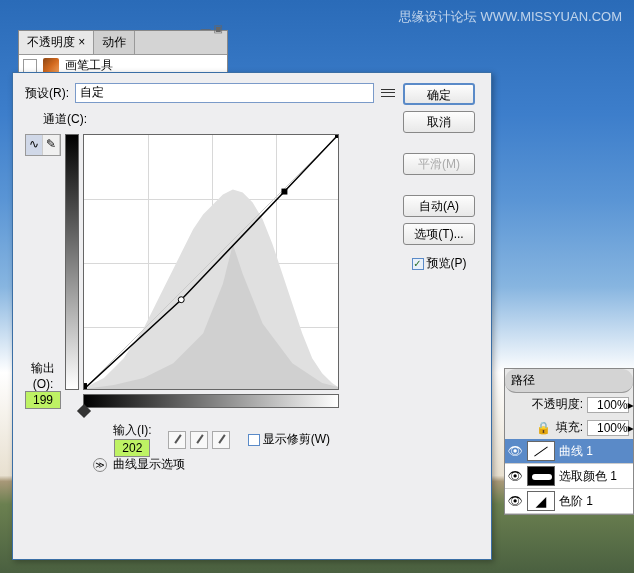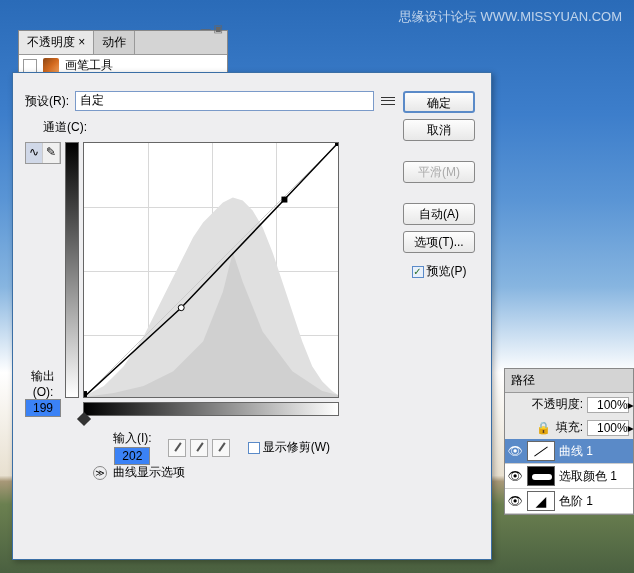--- a/index.html
+++ b/index.html
@@ -8,38 +8,38 @@
 .history-panel { position: absolute; top: 30px; left: 18px; width: 210px; background: #e8e8e8; border: 1px solid #888; }
 .history-tabs { display: flex; background: #d4d4d4; border-bottom: 1px solid #999; position: relative; }
 .history-tab { padding: 3px 8px; border-right: 1px solid #999; background: #e8e8e8; }
 .history-tab.inactive { background: #d0d0d0; }
 .history-close { position: absolute; right: 4px; top: -8px; font-size: 10px; color: #666; }
 .history-item { display: flex; align-items: center; padding: 2px 4px; background: #fff; }
 .brush-icon { width: 16px; height: 16px; margin: 0 6px; display: inline-block; background: linear-gradient(135deg, #8b4513 0%, #d2691e 50%, #f4a460 100%); border-radius: 2px; }
 .curves-dialog { position: absolute; top: 72px; left: 12px; width: 480px; height: 488px; background: #eeeef0; border: 1px solid #3a6ea5; box-shadow: 2px 2px 6px rgba(0,0,0,0.3); }
 .dialog-title { background: linear-gradient(to bottom, #7ba7d8, #4a7cbf); color: #fff; padding: 4px 8px; display: flex; justify-content: space-between; align-items: center; }
 .dialog-close { width: 20px; height: 18px; background: #c94f4f; color: #fff; text-align: center; line-height: 16px; border: 1px solid #8b3030; cursor: pointer; }
-.dialog-body { padding: 10px 12px; display: flex; gap: 3px; margin-top: 8px; }
+.dialog-body { padding: 10px 12px; display: flex; gap: 3px; }
 .left-col { flex: 1; }
 .right-col { width: 80px; display: flex; flex-direction: column; gap: 6px; align-items: center; }
 .row { display: flex; align-items: center; gap: 6px; margin-bottom: 8px; }
 .label { white-space: nowrap; }
 .preset-select { flex: 1; height: 20px; border: 1px solid #7a9ac9; background: #fff; padding: 0 4px; }
 .menu-icon { width: 16px; height: 16px; display: flex; flex-direction: column; justify-content: space-around; padding: 3px 1px; }
 .menu-icon span { height: 1px; background: #333; }
 .channel-row { display: flex; align-items: center; gap: 6px; margin-bottom: 6px; margin-left: 18px; }
 .channel-select { width: 90px; height: 20px; border: 1px solid #7a9ac9; background: #fff; padding: 0 4px; position: relative; }
 .channel-select::after { content: "▾"; position: absolute; right: 3px; top: 2px; background: #b8cce4; padding: 0 3px; }
 .curve-area { display: flex; gap: 4px; }
 .tool-col { width: 36px; display: flex; flex-direction: column; gap: 4px; }
 .tool-btns { display: flex; border: 1px solid #999; background: #f0f0f0; }
 .tool-btn { width: 18px; height: 20px; text-align: center; line-height: 18px; border-right: 1px solid #ccc; }
 .tool-btn.active { background: #d0d8e8; }
 .output-box { margin-top: 200px; text-align: center; }
-.io-input { width: 36px; height: 18px; border: 1px solid #888; text-align: center; background: #3b82f6; }
+.io-input { width: 36px; height: 18px; border: 1px solid #888; text-align: center; background: #bef264; }
 .graph-wrap { position: relative; }
 .vgrad { position: absolute; left: 0; top: 0; width: 14px; height: 256px; background: linear-gradient(to bottom, #000, #fff); border: 1px solid #666; }
 .graph { position: absolute; left: 18px; top: 0; width: 256px; height: 256px; background: #fff; border: 1px solid #666; }
 .grid-line { position: absolute; background: #d8d8d8; }
 .histo { position: absolute; bottom: 0; width: 100%; height: 100%; }
 .curve-line { position: absolute; width: 100%; height: 100%; }
 .hgrad { position: absolute; left: 18px; top: 260px; width: 256px; height: 14px; background: linear-gradient(to right, #000, #fff); border: 1px solid #666; }
 .handle { position: absolute; width: 10px; height: 10px; background: #333; left: 14px; top: 272px; transform: rotate(45deg); }
 .input-row { position: absolute; left: 48px; top: 288px; display: flex; align-items: center; gap: 6px; }
 .eyedroppers { display: flex; gap: 4px; margin-left: 10px; }
@@ -47,21 +47,21 @@
 .eyedropper::before { content: ""; position: absolute; width: 2px; height: 10px; background: #555; left: 8px; top: 2px; transform: rotate(35deg); }
 .show-clip { display: flex; align-items: center; gap: 3px; margin-left: 12px; }
 .expand-row { position: absolute; left: 28px; top: 322px; display: flex; align-items: center; gap: 6px; }
 .expand-icon { width: 14px; height: 14px; border: 1px solid #888; border-radius: 50%; text-align: center; line-height: 12px; font-size: 9px; }
 .btn { width: 72px; height: 22px; border: 1px solid #888; background: linear-gradient(#fdfdfd, #e8e8e8); text-align: center; line-height: 20px; border-radius: 3px; cursor: pointer; }
 .btn.primary { border: 2px solid #5a8ac8; }
 .btn.disabled { color: #aaa; }
 .preview-check { display: flex; align-items: center; gap: 3px; margin-top: 4px; }
 .check { width: 12px; height: 12px; border: 1px solid #5a8ac8; background: #e8f0fa; color: #2a6e2a; text-align: center; line-height: 10px; font-size: 10px; }
 .layers-panel { position: absolute; top: 368px; right: 0; width: 130px; background: #e8e8e8; border: 1px solid #888; }
-.layers-tabs { background: #d4d4d4; padding: 3px 6px; border-bottom: 1px solid #999; }
+.layers-tabs { background: #d4d4d4; padding: 3px 6px; border-bottom: 1px solid #999; border-radius: 11px; }
 .layers-row { display: flex; align-items: center; gap: 4px; padding: 3px 4px; font-size: 11px; justify-content: flex-end; }
 .pct-box { width: 42px; height: 16px; border: 1px solid #aaa; background: #fff; padding: 0 9px; font-size: 11px; display: flex; justify-content: space-between; }
 .layer-item { display: flex; align-items: center; background: #fff; border-bottom: 1px solid #ccc; padding: 2px; }
 .layer-item.selected { background: #5a8ac8; color: #fff; }
 .eye { width: 16px; text-align: center; }
 .thumb { width: 28px; height: 20px; border: 1px solid #666; background: #fff; margin: 0 4px; display: flex; align-items: center; justify-content: center; }
 .thumb.curves-thumb::before { content: ""; width: 16px; height: 1px; background: #000; transform: rotate(-35deg); }
 .thumb.cs-thumb { background: #000; position: relative; }
 .thumb.cs-thumb::before { content: ""; position: absolute; width: 20px; height: 6px; background: #fff; border-radius: 3px; top: 7px; left: 4px; }
 .thumb.levels-thumb::before { content: "◢"; font-size: 14px; color: #000; }

